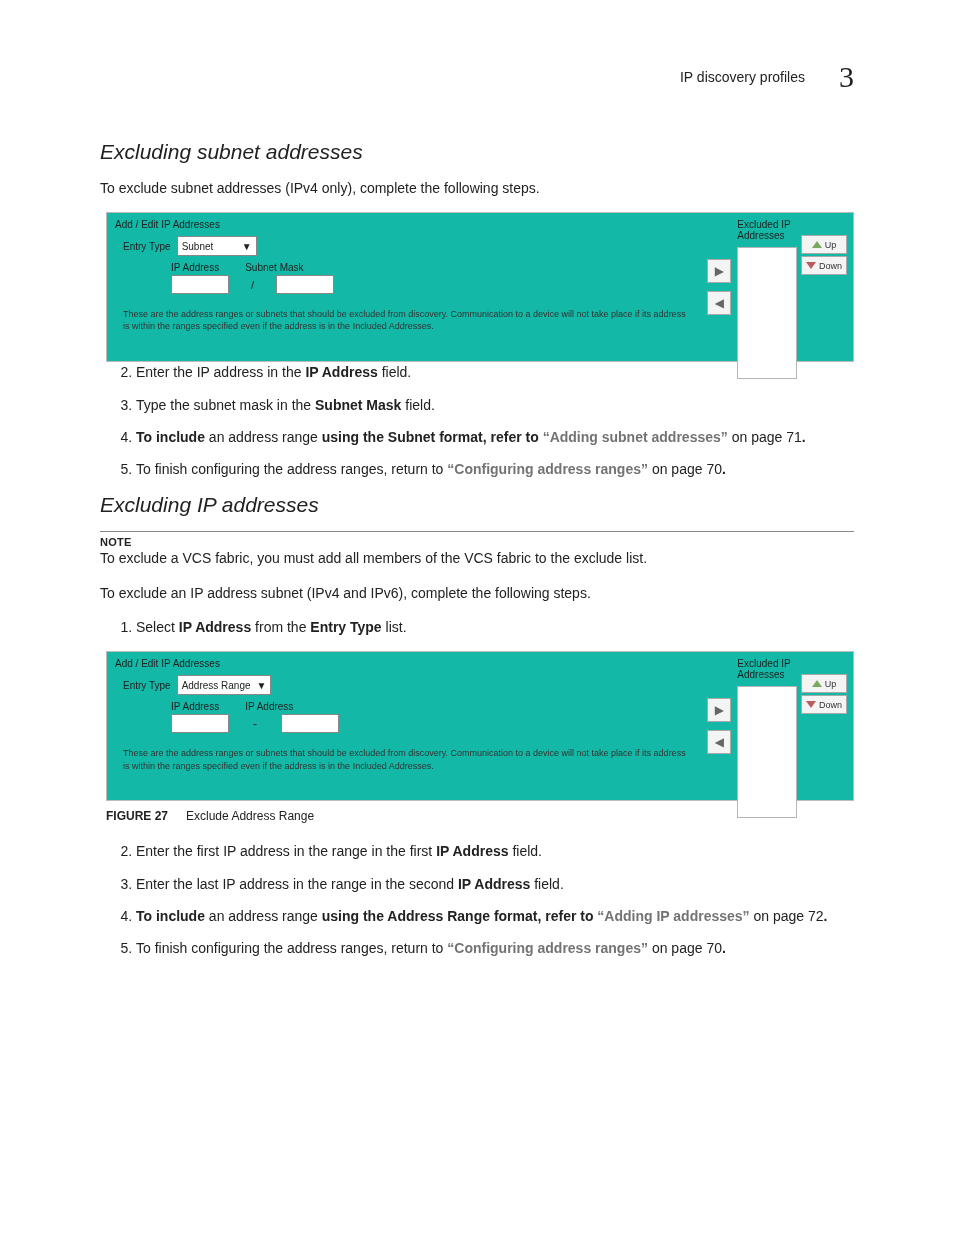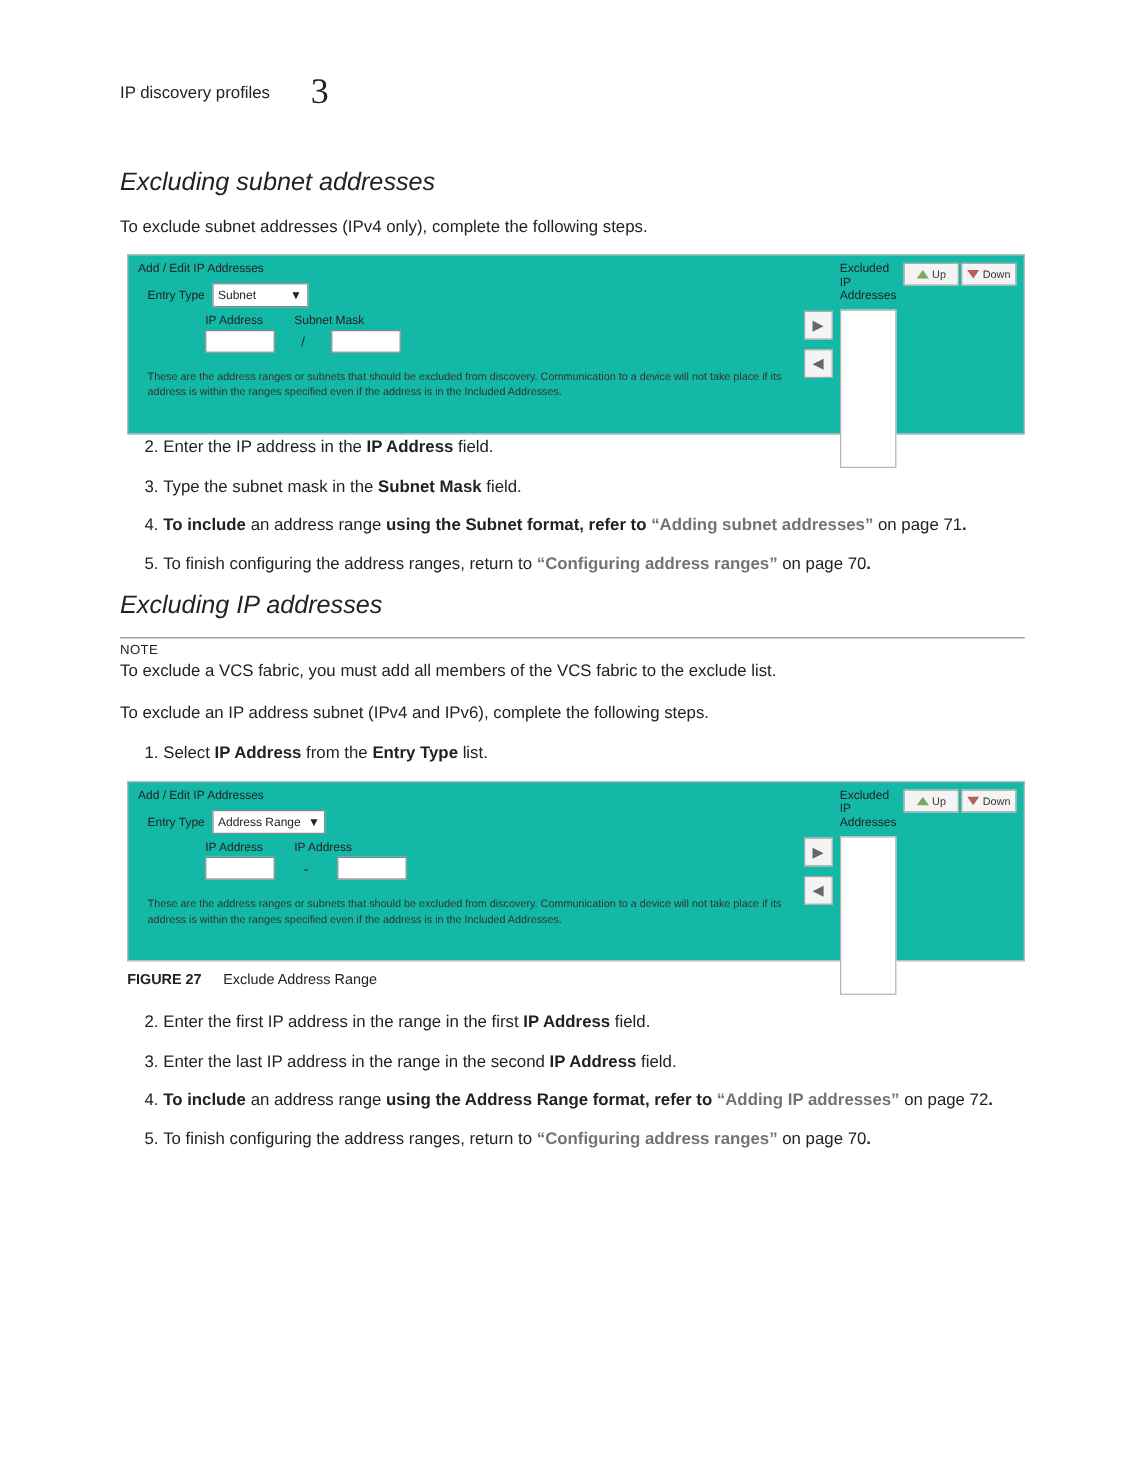--- a/index.html
+++ b/index.html
@@ -1,36 +1,36 @@
 <!DOCTYPE html>
 <html><head>
 <meta charset="utf-8">
 <style>
 body{margin:0;font-family:Arial,Helvetica,sans-serif;font-size:14px;color:#222;background:#fff}
 .page{width:954px;margin:0 auto;padding:60px 100px 60px 100px;box-sizing:border-box}
-.runhead{display:flex;align-items:center;gap:34px;margin-bottom:46px}
+.runhead{display:flex;justify-content:flex-end;align-items:center;gap:34px;margin-bottom:46px}
 .runhead-title{font-size:14px;color:#222}
 .runhead-num{font-family:Georgia,'Times New Roman',serif;font-size:30px;font-weight:400}
 h2{font-family:Liberation Sans, sans-serif;font-style:italic;font-weight:400;font-size:21px;margin:0 0 14px 0;color:#222}
 p{margin:0 0 14px 0;line-height:1.45}
 ol{margin:0 0 14px 0;padding-left:36px}
 ol li{margin-bottom:12px;line-height:1.45}
 b{font-weight:700}
 a.xref{color:#737373;font-weight:700;text-decoration:none}
 .note-bar{border-bottom:1px solid #888;margin-bottom:4px}
-.note-label{font-size:11px;font-weight:400;letter-spacing:.3px}
+.note-label{font-size:11px;font-weight:700;letter-spacing:.3px}
 .figcap{font-size:12px;margin:8px 0 18px 6px}
 .figcap b{margin-right:18px}
 .shot{border:1px solid #bcbcbc;background:#14b8a6;display:flex;box-sizing:border-box;margin-left:6px}
 .panel-left{flex:1 1 auto;padding:6px 8px 10px 8px;box-sizing:border-box}
 .panel-mid{width:28px;display:flex;flex-direction:column;justify-content:center;gap:8px;padding:6px 2px}
 .panel-mid .arrowbtn{width:22px;height:22px;border:1px solid #a9a9a9;background:#f4f4f4;display:flex;align-items:center;justify-content:center;font-size:12px;color:#666}
 .panel-right{width:178px;padding:6px 6px 6px 4px;box-sizing:border-box;display:flex;gap:4px}
 .rightlist{flex:1 1 auto;border:1px solid #b5b5b5;background:#fff;height:130px}
-.updown{display:flex;flex-direction:row;gap:2px}
+.updown{display:flex;flex-direction:column;gap:2px}
 .udbtn{width:44px;height:17px;border:1px solid #a9a9a9;background:#f4f4f4;font-size:9px;display:flex;align-items:center;justify-content:center;gap:3px;color:#333}
 .mini-title{font-size:10px;margin-bottom:6px;color:#222}
 .formrow{display:flex;align-items:center;gap:6px;font-size:10px;margin-left:8px;margin-bottom:6px}
 .selbox{border:1px solid #888;background:#fff;height:18px;padding:0 4px;display:flex;align-items:center;gap:6px;font-size:10px;min-width:70px;justify-content:space-between}
 .ipfields{display:flex;gap:26px;margin-left:56px;font-size:10px;margin-bottom:2px}
 .ipboxrow{display:flex;gap:18px;margin-left:56px;align-items:center}
 .oct{width:56px;height:17px;border:1px solid #888;background:#fff;display:inline-block}
 .slash{font-size:11px;margin:0 4px}
 .dash{font-size:12px;margin:0 6px}
 .helptext{font-size:9px;color:#333;margin:14px 8px 0 8px;line-height:1.35}

